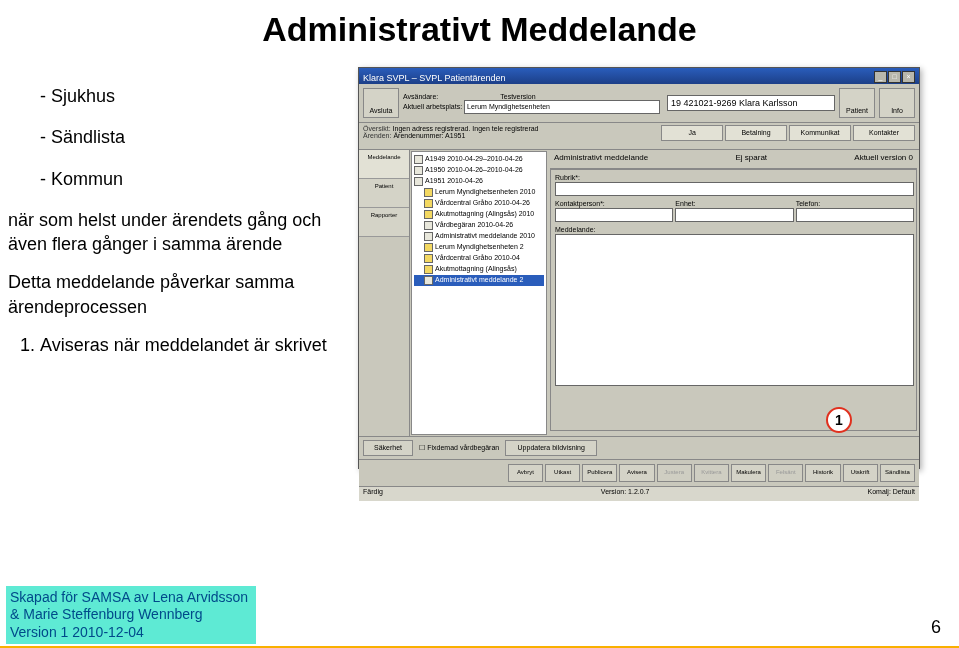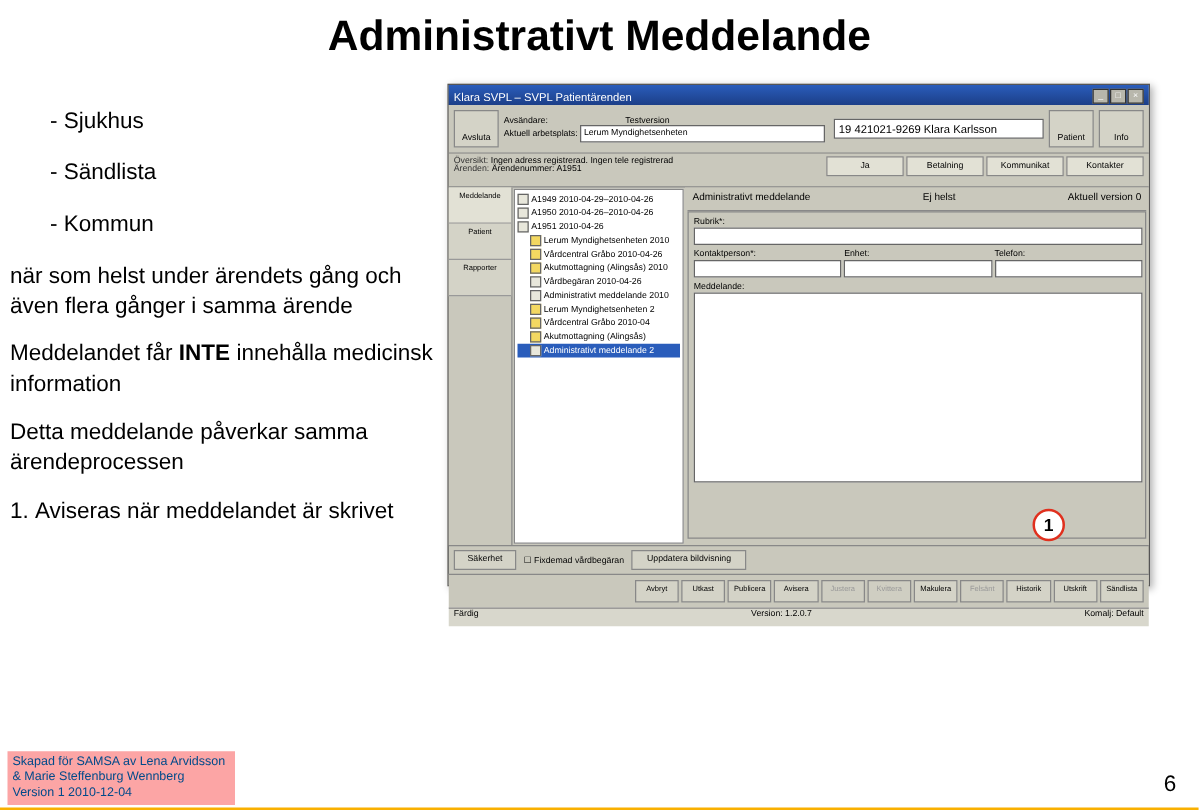--- a/index.html
+++ b/index.html
@@ -4,21 +4,21 @@
 <style>
   html,body{margin:0;padding:0;width:959px;height:648px;font-family:Arial,Helvetica,sans-serif;background:#fff;overflow:hidden}
   .slide{position:relative;width:959px;height:648px}
   .title{font-size:34px;font-weight:bold;color:#000;text-align:center;margin:10px 0 18px 0}
   .content{display:flex;padding:0 8px}
   .leftcol{width:350px;font-size:18px;line-height:1.35;color:#000}
   .leftcol .heading{font-weight:bold}
   .leftcol ul{margin:0 0 14px 0;padding-left:26px}
   .leftcol ul li{list-style:"- ";margin:17px}
   .leftcol .para{margin:13px 0 14px 0}
-  .leftcol ol{margin:0;padding-left:20px}
+  .leftcol ol{margin:12px;padding-left:20px}
   .rightcol{flex:1;position:relative}
   
   .app{width:560px;height:400px;background:#c9c8bc;border:1px solid #555;font-size:8px;color:#000;position:relative;box-shadow:2px 2px 6px rgba(0,0,0,0.3)}
   .app .titlebar{height:14px;background:linear-gradient(#2a5dbb,#1c3f88);color:#fff;font-size:9px;padding:1px 4px;display:flex;justify-content:space-between;align-items:flex-end}
   .tb-btns{display:flex;gap:1px}
   .tb-btns span{width:11px;height:10px;background:#b8b7ac;border:1px solid #333;font-size:7px;text-align:center;line-height:9px}
   .menubar{height:12px;background:#d8d7cc;border-bottom:1px solid #999;font-size:8px;padding:1px 4px}
   .toolbar{height:34px;background:#c9c8bc;border-bottom:1px solid #888;display:flex;align-items:center;padding:2px 4px;gap:4px}
   .toolbar .btn{width:36px;height:30px;background:#d4d3c7;border:1px solid #888;font-size:7px;text-align:center;padding-top:18px;box-sizing:border-box}
   .toolbar .field-group{flex:1;font-size:7px}
@@ -51,40 +51,37 @@
   .main .textarea{background:#fff;border:1px solid #666;height:150px;width:100%}
   .bottom-toolbar{height:22px;background:#c9c8bc;border-top:1px solid #888;display:flex;align-items:center;padding:2px 4px;gap:2px}
   .bottom-toolbar .bbtn{width:40px;height:16px;background:#d4d3c7;border:1px solid #888;font-size:6px;text-align:center;line-height:15px}
   .bottom-toolbar .bbtn.dis{color:#999;background:#cfcec2}
   .bottom-left{height:20px;display:flex;align-items:center;font-size:7px;padding:1px 4px;gap:6px;border-top:1px solid #888}
   .statusbar{height:12px;background:#d8d7cc;border-top:1px solid #888;font-size:7px;padding:1px 4px;display:flex;justify-content:space-between}
   .callout{position:absolute;width:22px;height:22px;border-radius:50%;background:#fff;border:2px solid #e0301e;color:#000;font-size:14px;font-weight:bold;text-align:center;line-height:22px;left:468px;top:340px}
   
   .footer-bar{position:absolute;left:0;bottom:0;width:100%;height:70px}
   .footer-bar .band{position:absolute;left:0;bottom:0;width:100%;height:12px;background:#f9b000}
-  .footer-bar .credit{position:absolute;left:6px;bottom:14px;background:#fca5a5;color:#004a8a;font-size:10px;line-height:1.25;padding:3px 8px 3px 4px}
+  .footer-bar .credit{position:absolute;left:6px;bottom:14px;background:#5eead4;color:#004a8a;font-size:14px;line-height:1.25;padding:3px 8px 3px 4px}
   .footer-bar .pagenum{position:absolute;right:18px;bottom:20px;font-size:18px;color:#000}
 </style>
 </head>
 <body>
 <div class="slide">
 
 <div class="title">Administrativt Meddelande</div>
 
 <div class="content">
   <div class="leftcol">
     <ul>
       <li>Sjukhus</li>
       <li>Sändlista</li>
       <li>Kommun</li>
     </ul>
     <div class="para">när som helst under ärendets gång och även flera gånger i samma ärende</div>
-    <div class="para">
-      <span>Meddelandet får </span><b>INTE</b><span> innehålla medicinsk information</span>
-    </div>
     <div class="para">Detta meddelande påverkar samma ärendeprocessen</div>
     <ol>
       <li>Aviseras när meddelandet är skrivet</li>
     </ol>
   </div>
 
   <div class="rightcol">
     <div class="app">
       <div class="titlebar">
         <span>Klara SVPL – SVPL Patientärenden</span>
@@ -142,21 +139,21 @@
           <div class="node indent"><span class="icon-sq icon-doc"></span><span>Vårdbegäran 2010-04-26</span></div>
           <div class="node indent"><span class="icon-sq icon-doc"></span><span>Administrativt meddelande 2010</span></div>
           <div class="node indent"><span class="icon-sq icon-yel"></span><span>Lerum Myndighetsenheten 2</span></div>
           <div class="node indent"><span class="icon-sq icon-yel"></span><span>Vårdcentral Gråbo 2010-04</span></div>
           <div class="node indent"><span class="icon-sq icon-yel"></span><span>Akutmottagning (Alingsås)</span></div>
           <div class="node indent sel"><span class="icon-sq icon-doc"></span><span>Administrativt meddelande 2</span></div>
         </div>
         <div class="main">
           <div class="panel-title">
             <span>Administrativt meddelande</span>
-            <span>Ej helst</span>
+            <span>Ej sparat</span>
             <span>Aktuell version 0</span>
           </div>
           <div class="form">
             <div class="row">
               <span class="label">Rubrik*:</span>
               <div class="input"></div>
             </div>
             <div class="row cols">
               <div class="col">
                     <span class="label">Kontaktperson*:</span>

